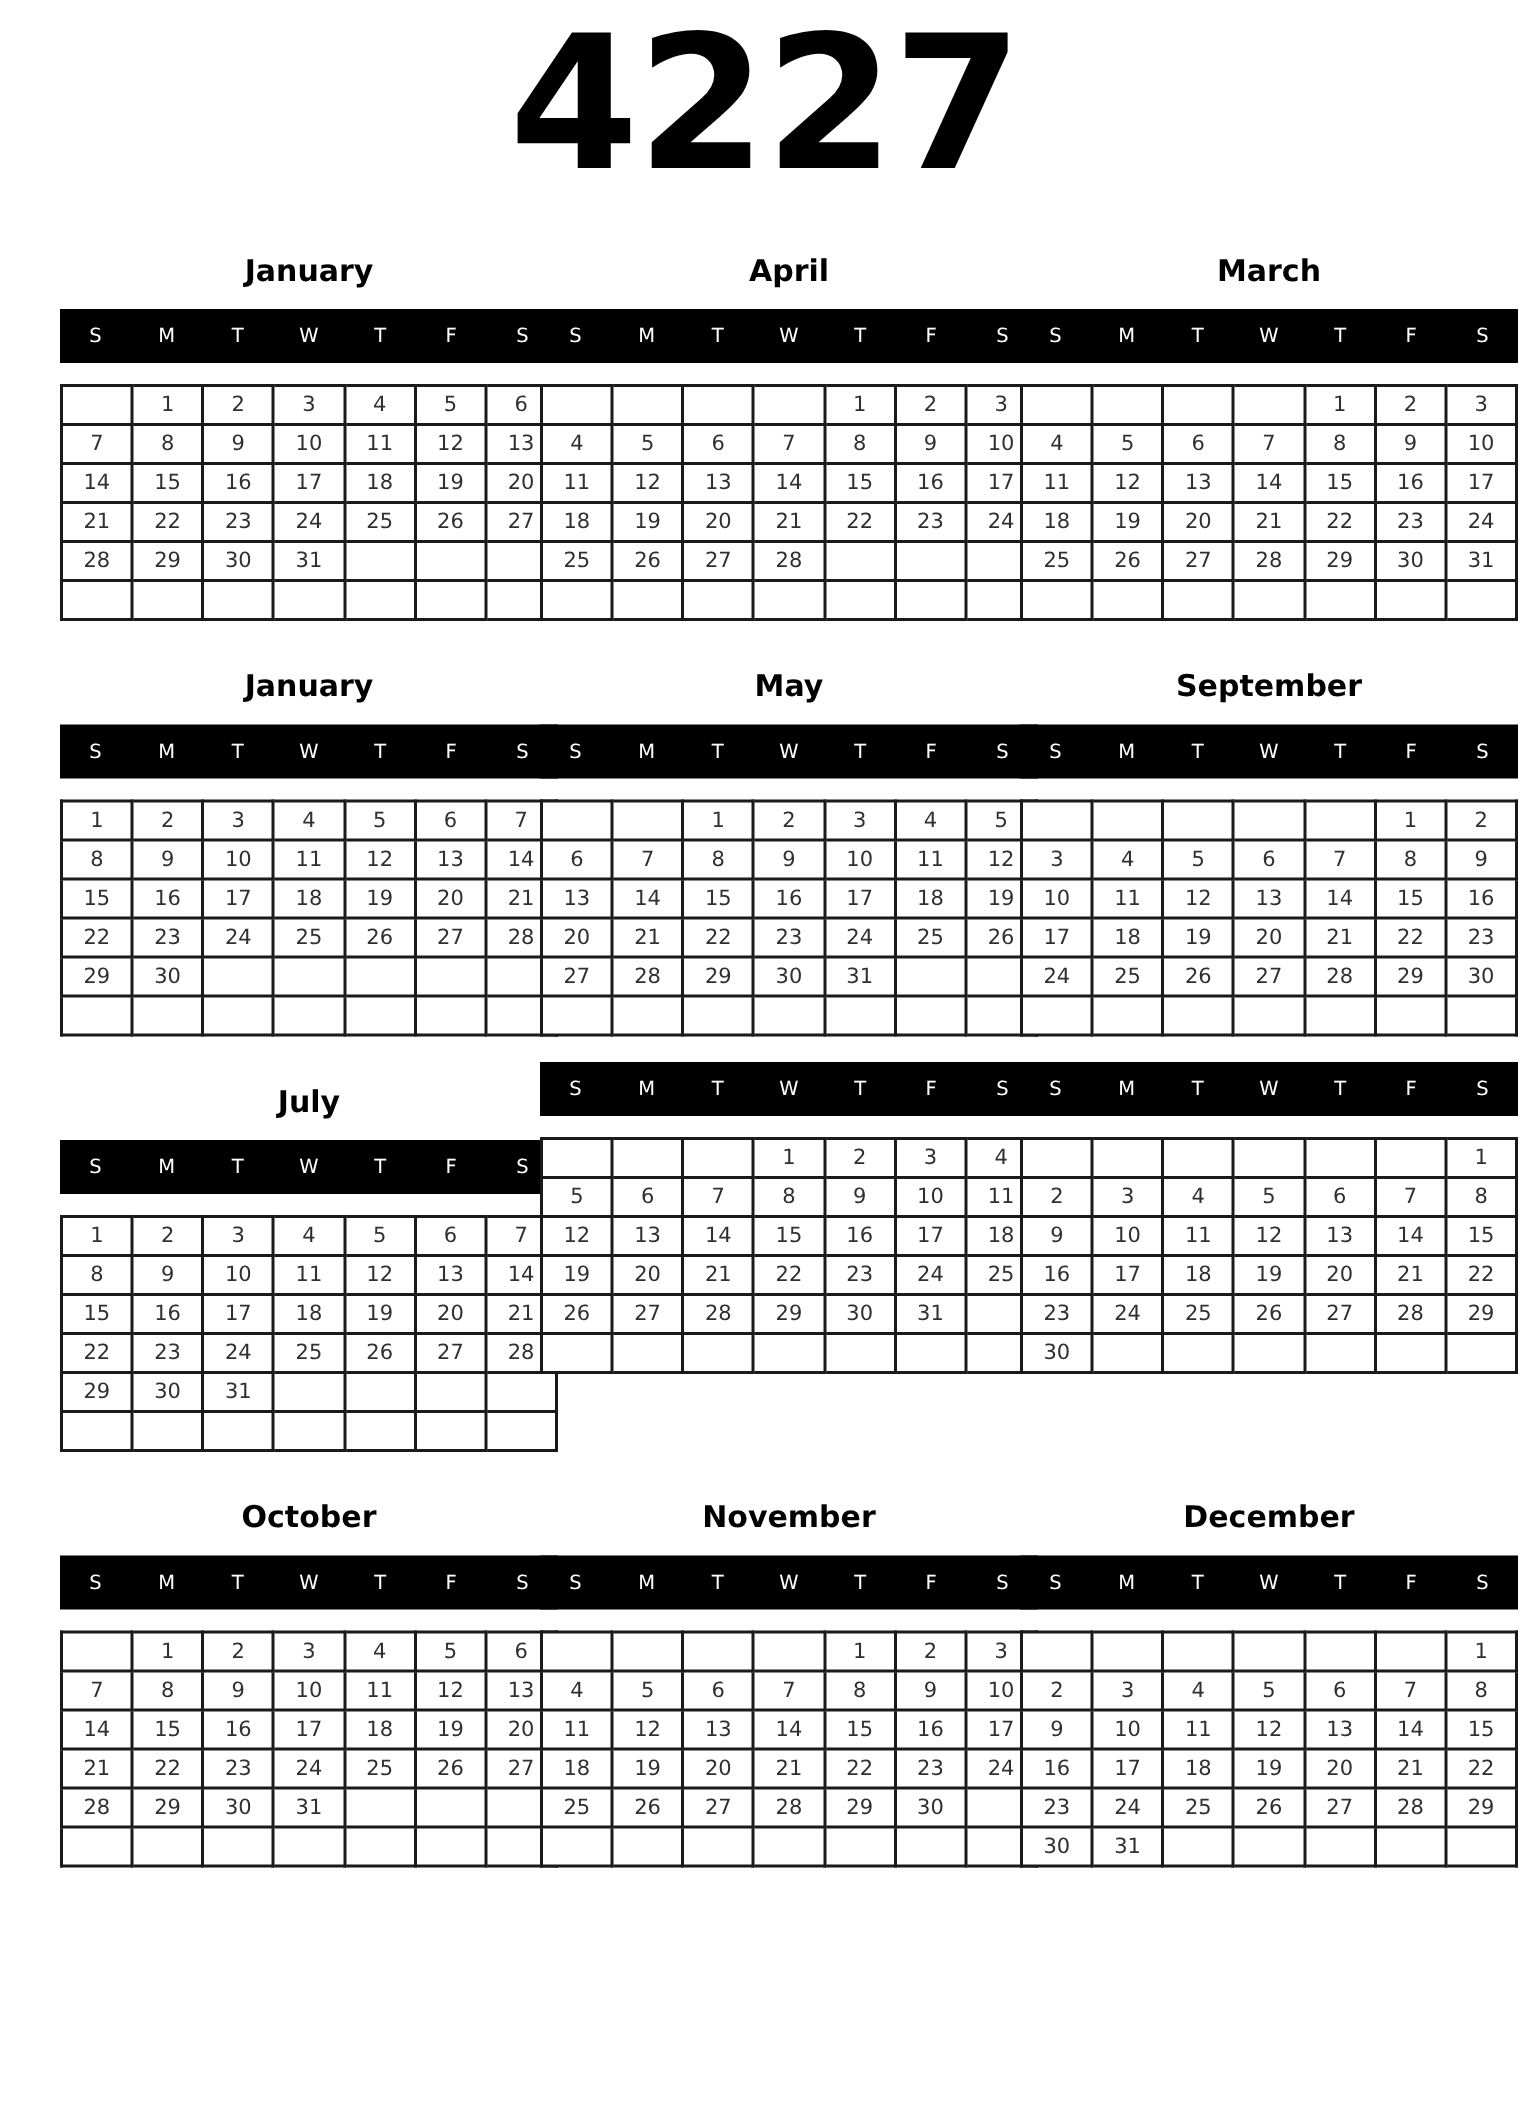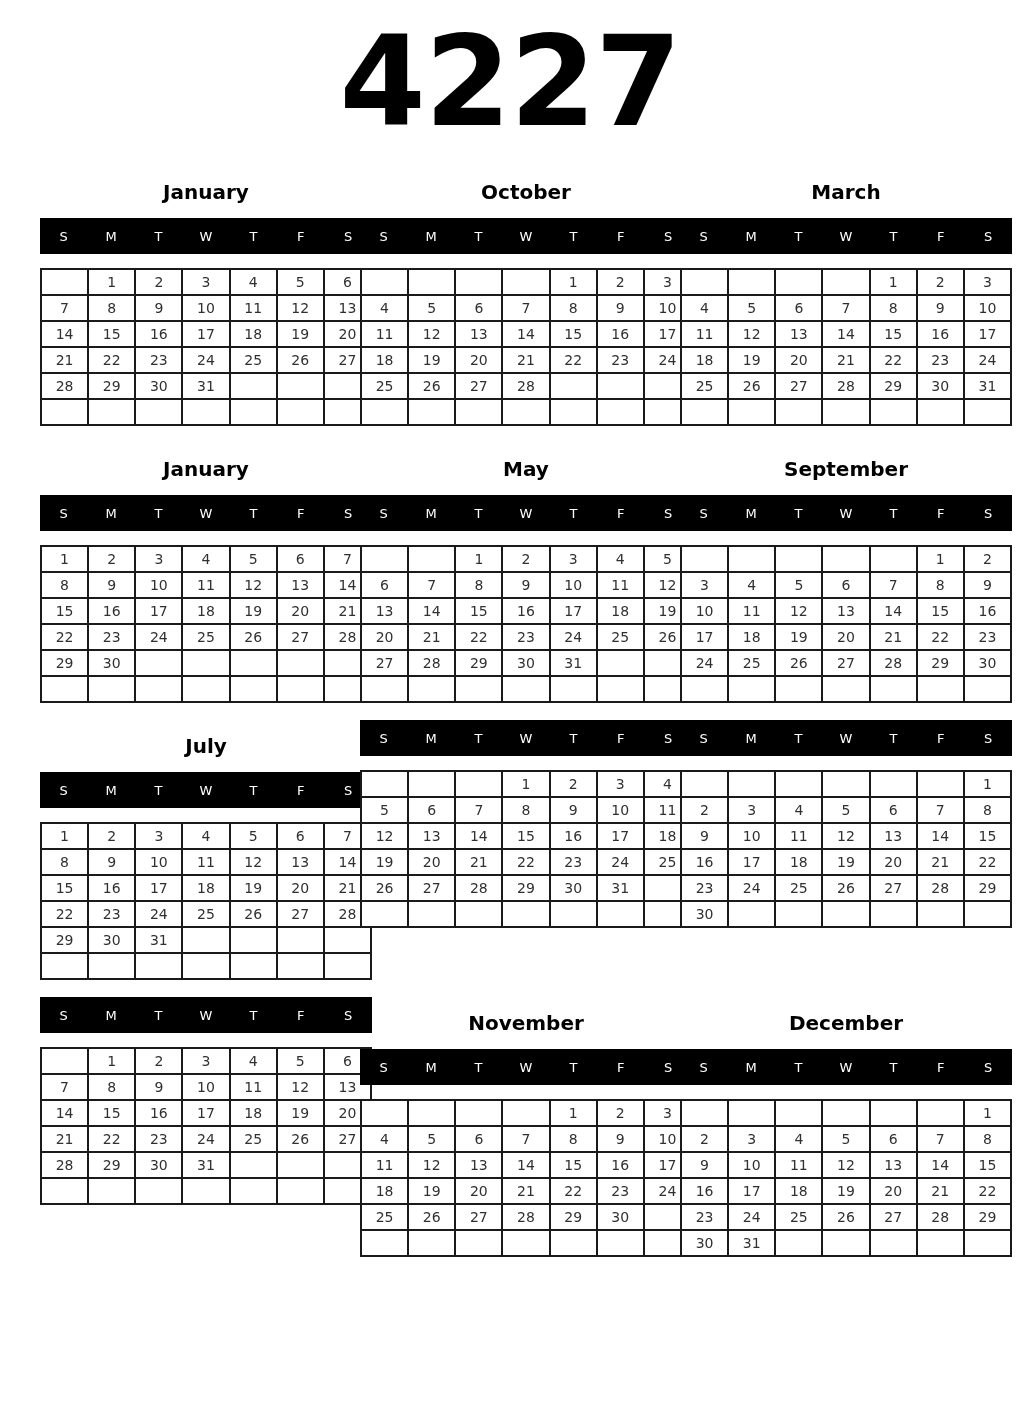--- a/index.html
+++ b/index.html
@@ -9,21 +9,21 @@
     background: #ffffff;
   }
   body {
     width: 1020px;
     height: 1412px;
     font-family: "DejaVu Sans", sans-serif;
     color: #000;
   }
   .year-title {
     margin: 0;
-    padding-top: 20px;
+    padding-top: 8px;
     text-align: center;
     font-size: 124px;
     line-height: 1.0;
     font-weight: bold;
     color: #000;
     letter-spacing: -1px;
   }
   .months-grid {
     display: grid;
     grid-template-columns: repeat(3, 300px);
@@ -146,586 +146,587 @@
               <td></td>
               <td></td>
               <td></td>
               <td></td>
             </tr>
           </tbody>
         </table>
   </section>
 
   <section class="month">
+    <h2 class="month-title">April</h2>
+    <div class="weekday-header">
+          <span class="weekday">S</span>
+          <span class="weekday">M</span>
+          <span class="weekday">T</span>
+          <span class="weekday">W</span>
+          <span class="weekday">T</span>
+          <span class="weekday">F</span>
+          <span class="weekday">S</span>
+        </div>
+    <table class="month-grid">
+          <tbody>
+            <tr>
+              <td></td>
+              <td></td>
+              <td></td>
+              <td></td>
+              <td>1</td>
+              <td>2</td>
+              <td>3</td>
+            </tr>
+            <tr>
+              <td>4</td>
+              <td>5</td>
+              <td>6</td>
+              <td>7</td>
+              <td>8</td>
+              <td>9</td>
+              <td>10</td>
+            </tr>
+            <tr>
+              <td>11</td>
+              <td>12</td>
+              <td>13</td>
+              <td>14</td>
+              <td>15</td>
+              <td>16</td>
+              <td>17</td>
+            </tr>
+            <tr>
+              <td>18</td>
+              <td>19</td>
+              <td>20</td>
+              <td>21</td>
+              <td>22</td>
+              <td>23</td>
+              <td>24</td>
+            </tr>
+            <tr>
+              <td>25</td>
+              <td>26</td>
+              <td>27</td>
+              <td>28</td>
+              <td></td>
+              <td></td>
+              <td></td>
+            </tr>
+            <tr>
+              <td></td>
+              <td></td>
+              <td></td>
+              <td></td>
+              <td></td>
+              <td></td>
+              <td></td>
+            </tr>
+          </tbody>
+        </table>
+  </section>
+
+  <section class="month">
+    <h2 class="month-title">March</h2>
+    <div class="weekday-header">
+          <span class="weekday">S</span>
+          <span class="weekday">M</span>
+          <span class="weekday">T</span>
+          <span class="weekday">W</span>
+          <span class="weekday">T</span>
+          <span class="weekday">F</span>
+          <span class="weekday">S</span>
+        </div>
+    <table class="month-grid">
+          <tbody>
+            <tr>
+              <td></td>
+              <td></td>
+              <td></td>
+              <td></td>
+              <td>1</td>
+              <td>2</td>
+              <td>3</td>
+            </tr>
+            <tr>
+              <td>4</td>
+              <td>5</td>
+              <td>6</td>
+              <td>7</td>
+              <td>8</td>
+              <td>9</td>
+              <td>10</td>
+            </tr>
+            <tr>
+              <td>11</td>
+              <td>12</td>
+              <td>13</td>
+              <td>14</td>
+              <td>15</td>
+              <td>16</td>
+              <td>17</td>
+            </tr>
+            <tr>
+              <td>18</td>
+              <td>19</td>
+              <td>20</td>
+              <td>21</td>
+              <td>22</td>
+              <td>23</td>
+              <td>24</td>
+            </tr>
+            <tr>
+              <td>25</td>
+              <td>26</td>
+              <td>27</td>
+              <td>28</td>
+              <td>29</td>
+              <td>30</td>
+              <td>31</td>
+            </tr>
+            <tr>
+              <td></td>
+              <td></td>
+              <td></td>
+              <td></td>
+              <td></td>
+              <td></td>
+              <td></td>
+            </tr>
+          </tbody>
+        </table>
+  </section>
+
+  <section class="month">
+    <h2 class="month-title">January</h2>
+    <div class="weekday-header">
+          <span class="weekday">S</span>
+          <span class="weekday">M</span>
+          <span class="weekday">T</span>
+          <span class="weekday">W</span>
+          <span class="weekday">T</span>
+          <span class="weekday">F</span>
+          <span class="weekday">S</span>
+        </div>
+    <table class="month-grid">
+          <tbody>
+            <tr>
+              <td>1</td>
+              <td>2</td>
+              <td>3</td>
+              <td>4</td>
+              <td>5</td>
+              <td>6</td>
+              <td>7</td>
+            </tr>
+            <tr>
+              <td>8</td>
+              <td>9</td>
+              <td>10</td>
+              <td>11</td>
+              <td>12</td>
+              <td>13</td>
+              <td>14</td>
+            </tr>
+            <tr>
+              <td>15</td>
+              <td>16</td>
+              <td>17</td>
+              <td>18</td>
+              <td>19</td>
+              <td>20</td>
+              <td>21</td>
+            </tr>
+            <tr>
+              <td>22</td>
+              <td>23</td>
+              <td>24</td>
+              <td>25</td>
+              <td>26</td>
+              <td>27</td>
+              <td>28</td>
+            </tr>
+            <tr>
+              <td>29</td>
+              <td>30</td>
+              <td></td>
+              <td></td>
+              <td></td>
+              <td></td>
+              <td></td>
+            </tr>
+            <tr>
+              <td></td>
+              <td></td>
+              <td></td>
+              <td></td>
+              <td></td>
+              <td></td>
+              <td></td>
+            </tr>
+          </tbody>
+        </table>
+  </section>
+
+  <section class="month">
+    <h2 class="month-title">May</h2>
+    <div class="weekday-header">
+          <span class="weekday">S</span>
+          <span class="weekday">M</span>
+          <span class="weekday">T</span>
+          <span class="weekday">W</span>
+          <span class="weekday">T</span>
+          <span class="weekday">F</span>
+          <span class="weekday">S</span>
+        </div>
+    <table class="month-grid">
+          <tbody>
+            <tr>
+              <td></td>
+              <td></td>
+              <td>1</td>
+              <td>2</td>
+              <td>3</td>
+              <td>4</td>
+              <td>5</td>
+            </tr>
+            <tr>
+              <td>6</td>
+              <td>7</td>
+              <td>8</td>
+              <td>9</td>
+              <td>10</td>
+              <td>11</td>
+              <td>12</td>
+            </tr>
+            <tr>
+              <td>13</td>
+              <td>14</td>
+              <td>15</td>
+              <td>16</td>
+              <td>17</td>
+              <td>18</td>
+              <td>19</td>
+            </tr>
+            <tr>
+              <td>20</td>
+              <td>21</td>
+              <td>22</td>
+              <td>23</td>
+              <td>24</td>
+              <td>25</td>
+              <td>26</td>
+            </tr>
+            <tr>
+              <td>27</td>
+              <td>28</td>
+              <td>29</td>
+              <td>30</td>
+              <td>31</td>
+              <td></td>
+              <td></td>
+            </tr>
+            <tr>
+              <td></td>
+              <td></td>
+              <td></td>
+              <td></td>
+              <td></td>
+              <td></td>
+              <td></td>
+            </tr>
+          </tbody>
+        </table>
+  </section>
+
+  <section class="month">
+    <h2 class="month-title">September</h2>
+    <div class="weekday-header">
+          <span class="weekday">S</span>
+          <span class="weekday">M</span>
+          <span class="weekday">T</span>
+          <span class="weekday">W</span>
+          <span class="weekday">T</span>
+          <span class="weekday">F</span>
+          <span class="weekday">S</span>
+        </div>
+    <table class="month-grid">
+          <tbody>
+            <tr>
+              <td></td>
+              <td></td>
+              <td></td>
+              <td></td>
+              <td></td>
+              <td>1</td>
+              <td>2</td>
+            </tr>
+            <tr>
+              <td>3</td>
+              <td>4</td>
+              <td>5</td>
+              <td>6</td>
+              <td>7</td>
+              <td>8</td>
+              <td>9</td>
+            </tr>
+            <tr>
+              <td>10</td>
+              <td>11</td>
+              <td>12</td>
+              <td>13</td>
+              <td>14</td>
+              <td>15</td>
+              <td>16</td>
+            </tr>
+            <tr>
+              <td>17</td>
+              <td>18</td>
+              <td>19</td>
+              <td>20</td>
+              <td>21</td>
+              <td>22</td>
+              <td>23</td>
+            </tr>
+            <tr>
+              <td>24</td>
+              <td>25</td>
+              <td>26</td>
+              <td>27</td>
+              <td>28</td>
+              <td>29</td>
+              <td>30</td>
+            </tr>
+            <tr>
+              <td></td>
+              <td></td>
+              <td></td>
+              <td></td>
+              <td></td>
+              <td></td>
+              <td></td>
+            </tr>
+          </tbody>
+        </table>
+  </section>
+
+  <section class="month">
+    <h2 class="month-title">July</h2>
+    <div class="weekday-header">
+          <span class="weekday">S</span>
+          <span class="weekday">M</span>
+          <span class="weekday">T</span>
+          <span class="weekday">W</span>
+          <span class="weekday">T</span>
+          <span class="weekday">F</span>
+          <span class="weekday">S</span>
+        </div>
+    <table class="month-grid">
+          <tbody>
+            <tr>
+              <td>1</td>
+              <td>2</td>
+              <td>3</td>
+              <td>4</td>
+              <td>5</td>
+              <td>6</td>
+              <td>7</td>
+            </tr>
+            <tr>
+              <td>8</td>
+              <td>9</td>
+              <td>10</td>
+              <td>11</td>
+              <td>12</td>
+              <td>13</td>
+              <td>14</td>
+            </tr>
+            <tr>
+              <td>15</td>
+              <td>16</td>
+              <td>17</td>
+              <td>18</td>
+              <td>19</td>
+              <td>20</td>
+              <td>21</td>
+            </tr>
+            <tr>
+              <td>22</td>
+              <td>23</td>
+              <td>24</td>
+              <td>25</td>
+              <td>26</td>
+              <td>27</td>
+              <td>28</td>
+            </tr>
+            <tr>
+              <td>29</td>
+              <td>30</td>
+              <td>31</td>
+              <td></td>
+              <td></td>
+              <td></td>
+              <td></td>
+            </tr>
+            <tr>
+              <td></td>
+              <td></td>
+              <td></td>
+              <td></td>
+              <td></td>
+              <td></td>
+              <td></td>
+            </tr>
+          </tbody>
+        </table>
+  </section>
+
+  <section class="month">
+    <div class="weekday-header">
+          <span class="weekday">S</span>
+          <span class="weekday">M</span>
+          <span class="weekday">T</span>
+          <span class="weekday">W</span>
+          <span class="weekday">T</span>
+          <span class="weekday">F</span>
+          <span class="weekday">S</span>
+        </div>
+    <table class="month-grid">
+          <tbody>
+            <tr>
+              <td></td>
+              <td></td>
+              <td></td>
+              <td>1</td>
+              <td>2</td>
+              <td>3</td>
+              <td>4</td>
+            </tr>
+            <tr>
+              <td>5</td>
+              <td>6</td>
+              <td>7</td>
+              <td>8</td>
+              <td>9</td>
+              <td>10</td>
+              <td>11</td>
+            </tr>
+            <tr>
+              <td>12</td>
+              <td>13</td>
+              <td>14</td>
+              <td>15</td>
+              <td>16</td>
+              <td>17</td>
+              <td>18</td>
+            </tr>
+            <tr>
+              <td>19</td>
+              <td>20</td>
+              <td>21</td>
+              <td>22</td>
+              <td>23</td>
+              <td>24</td>
+              <td>25</td>
+            </tr>
+            <tr>
+              <td>26</td>
+              <td>27</td>
+              <td>28</td>
+              <td>29</td>
+              <td>30</td>
+              <td>31</td>
+              <td></td>
+            </tr>
+            <tr>
+              <td></td>
+              <td></td>
+              <td></td>
+              <td></td>
+              <td></td>
+              <td></td>
+              <td></td>
+            </tr>
+          </tbody>
+        </table>
+  </section>
+
+  <section class="month">
+    <div class="weekday-header">
+          <span class="weekday">S</span>
+          <span class="weekday">M</span>
+          <span class="weekday">T</span>
+          <span class="weekday">W</span>
+          <span class="weekday">T</span>
+          <span class="weekday">F</span>
+          <span class="weekday">S</span>
+        </div>
+    <table class="month-grid">
+          <tbody>
+            <tr>
+              <td></td>
+              <td></td>
+              <td></td>
+              <td></td>
+              <td></td>
+              <td></td>
+              <td>1</td>
+            </tr>
+            <tr>
+              <td>2</td>
+              <td>3</td>
+              <td>4</td>
+              <td>5</td>
+              <td>6</td>
+              <td>7</td>
+              <td>8</td>
+            </tr>
+            <tr>
+              <td>9</td>
+              <td>10</td>
+              <td>11</td>
+              <td>12</td>
+              <td>13</td>
+              <td>14</td>
+              <td>15</td>
+            </tr>
+            <tr>
+              <td>16</td>
+              <td>17</td>
+              <td>18</td>
+              <td>19</td>
+              <td>20</td>
+              <td>21</td>
+              <td>22</td>
+            </tr>
+            <tr>
+              <td>23</td>
+              <td>24</td>
+              <td>25</td>
+              <td>26</td>
+              <td>27</td>
+              <td>28</td>
+              <td>29</td>
+            </tr>
+            <tr>
+              <td>30</td>
+              <td></td>
+              <td></td>
+              <td></td>
+              <td></td>
+              <td></td>
+              <td></td>
+            </tr>
+          </tbody>
+        </table>
+  </section>
+
+  <section class="month">
     <h2 class="month-title">October</h2>
-    <div class="weekday-header">
-          <span class="weekday">S</span>
-          <span class="weekday">M</span>
-          <span class="weekday">T</span>
-          <span class="weekday">W</span>
-          <span class="weekday">T</span>
-          <span class="weekday">F</span>
-          <span class="weekday">S</span>
-        </div>
-    <table class="month-grid">
-          <tbody>
-            <tr>
-              <td></td>
-              <td></td>
-              <td></td>
-              <td></td>
-              <td>1</td>
-              <td>2</td>
-              <td>3</td>
-            </tr>
-            <tr>
-              <td>4</td>
-              <td>5</td>
-              <td>6</td>
-              <td>7</td>
-              <td>8</td>
-              <td>9</td>
-              <td>10</td>
-            </tr>
-            <tr>
-              <td>11</td>
-              <td>12</td>
-              <td>13</td>
-              <td>14</td>
-              <td>15</td>
-              <td>16</td>
-              <td>17</td>
-            </tr>
-            <tr>
-              <td>18</td>
-              <td>19</td>
-              <td>20</td>
-              <td>21</td>
-              <td>22</td>
-              <td>23</td>
-              <td>24</td>
-            </tr>
-            <tr>
-              <td>25</td>
-              <td>26</td>
-              <td>27</td>
-              <td>28</td>
-              <td></td>
-              <td></td>
-              <td></td>
-            </tr>
-            <tr>
-              <td></td>
-              <td></td>
-              <td></td>
-              <td></td>
-              <td></td>
-              <td></td>
-              <td></td>
-            </tr>
-          </tbody>
-        </table>
-  </section>
-
-  <section class="month">
-    <h2 class="month-title">March</h2>
-    <div class="weekday-header">
-          <span class="weekday">S</span>
-          <span class="weekday">M</span>
-          <span class="weekday">T</span>
-          <span class="weekday">W</span>
-          <span class="weekday">T</span>
-          <span class="weekday">F</span>
-          <span class="weekday">S</span>
-        </div>
-    <table class="month-grid">
-          <tbody>
-            <tr>
-              <td></td>
-              <td></td>
-              <td></td>
-              <td></td>
-              <td>1</td>
-              <td>2</td>
-              <td>3</td>
-            </tr>
-            <tr>
-              <td>4</td>
-              <td>5</td>
-              <td>6</td>
-              <td>7</td>
-              <td>8</td>
-              <td>9</td>
-              <td>10</td>
-            </tr>
-            <tr>
-              <td>11</td>
-              <td>12</td>
-              <td>13</td>
-              <td>14</td>
-              <td>15</td>
-              <td>16</td>
-              <td>17</td>
-            </tr>
-            <tr>
-              <td>18</td>
-              <td>19</td>
-              <td>20</td>
-              <td>21</td>
-              <td>22</td>
-              <td>23</td>
-              <td>24</td>
-            </tr>
-            <tr>
-              <td>25</td>
-              <td>26</td>
-              <td>27</td>
-              <td>28</td>
-              <td>29</td>
-              <td>30</td>
-              <td>31</td>
-            </tr>
-            <tr>
-              <td></td>
-              <td></td>
-              <td></td>
-              <td></td>
-              <td></td>
-              <td></td>
-              <td></td>
-            </tr>
-          </tbody>
-        </table>
-  </section>
-
-  <section class="month">
-    <h2 class="month-title">January</h2>
-    <div class="weekday-header">
-          <span class="weekday">S</span>
-          <span class="weekday">M</span>
-          <span class="weekday">T</span>
-          <span class="weekday">W</span>
-          <span class="weekday">T</span>
-          <span class="weekday">F</span>
-          <span class="weekday">S</span>
-        </div>
-    <table class="month-grid">
-          <tbody>
-            <tr>
-              <td>1</td>
-              <td>2</td>
-              <td>3</td>
-              <td>4</td>
-              <td>5</td>
-              <td>6</td>
-              <td>7</td>
-            </tr>
-            <tr>
-              <td>8</td>
-              <td>9</td>
-              <td>10</td>
-              <td>11</td>
-              <td>12</td>
-              <td>13</td>
-              <td>14</td>
-            </tr>
-            <tr>
-              <td>15</td>
-              <td>16</td>
-              <td>17</td>
-              <td>18</td>
-              <td>19</td>
-              <td>20</td>
-              <td>21</td>
-            </tr>
-            <tr>
-              <td>22</td>
-              <td>23</td>
-              <td>24</td>
-              <td>25</td>
-              <td>26</td>
-              <td>27</td>
-              <td>28</td>
-            </tr>
-            <tr>
-              <td>29</td>
-              <td>30</td>
-              <td></td>
-              <td></td>
-              <td></td>
-              <td></td>
-              <td></td>
-            </tr>
-            <tr>
-              <td></td>
-              <td></td>
-              <td></td>
-              <td></td>
-              <td></td>
-              <td></td>
-              <td></td>
-            </tr>
-          </tbody>
-        </table>
-  </section>
-
-  <section class="month">
-    <h2 class="month-title">May</h2>
-    <div class="weekday-header">
-          <span class="weekday">S</span>
-          <span class="weekday">M</span>
-          <span class="weekday">T</span>
-          <span class="weekday">W</span>
-          <span class="weekday">T</span>
-          <span class="weekday">F</span>
-          <span class="weekday">S</span>
-        </div>
-    <table class="month-grid">
-          <tbody>
-            <tr>
-              <td></td>
-              <td></td>
-              <td>1</td>
-              <td>2</td>
-              <td>3</td>
-              <td>4</td>
-              <td>5</td>
-            </tr>
-            <tr>
-              <td>6</td>
-              <td>7</td>
-              <td>8</td>
-              <td>9</td>
-              <td>10</td>
-              <td>11</td>
-              <td>12</td>
-            </tr>
-            <tr>
-              <td>13</td>
-              <td>14</td>
-              <td>15</td>
-              <td>16</td>
-              <td>17</td>
-              <td>18</td>
-              <td>19</td>
-            </tr>
-            <tr>
-              <td>20</td>
-              <td>21</td>
-              <td>22</td>
-              <td>23</td>
-              <td>24</td>
-              <td>25</td>
-              <td>26</td>
-            </tr>
-            <tr>
-              <td>27</td>
-              <td>28</td>
-              <td>29</td>
-              <td>30</td>
-              <td>31</td>
-              <td></td>
-              <td></td>
-            </tr>
-            <tr>
-              <td></td>
-              <td></td>
-              <td></td>
-              <td></td>
-              <td></td>
-              <td></td>
-              <td></td>
-            </tr>
-          </tbody>
-        </table>
-  </section>
-
-  <section class="month">
-    <h2 class="month-title">September</h2>
-    <div class="weekday-header">
-          <span class="weekday">S</span>
-          <span class="weekday">M</span>
-          <span class="weekday">T</span>
-          <span class="weekday">W</span>
-          <span class="weekday">T</span>
-          <span class="weekday">F</span>
-          <span class="weekday">S</span>
-        </div>
-    <table class="month-grid">
-          <tbody>
-            <tr>
-              <td></td>
-              <td></td>
-              <td></td>
-              <td></td>
-              <td></td>
-              <td>1</td>
-              <td>2</td>
-            </tr>
-            <tr>
-              <td>3</td>
-              <td>4</td>
-              <td>5</td>
-              <td>6</td>
-              <td>7</td>
-              <td>8</td>
-              <td>9</td>
-            </tr>
-            <tr>
-              <td>10</td>
-              <td>11</td>
-              <td>12</td>
-              <td>13</td>
-              <td>14</td>
-              <td>15</td>
-              <td>16</td>
-            </tr>
-            <tr>
-              <td>17</td>
-              <td>18</td>
-              <td>19</td>
-              <td>20</td>
-              <td>21</td>
-              <td>22</td>
-              <td>23</td>
-            </tr>
-            <tr>
-              <td>24</td>
-              <td>25</td>
-              <td>26</td>
-              <td>27</td>
-              <td>28</td>
-              <td>29</td>
-              <td>30</td>
-            </tr>
-            <tr>
-              <td></td>
-              <td></td>
-              <td></td>
-              <td></td>
-              <td></td>
-              <td></td>
-              <td></td>
-            </tr>
-          </tbody>
-        </table>
-  </section>
-
-  <section class="month">
-    <h2 class="month-title">July</h2>
-    <div class="weekday-header">
-          <span class="weekday">S</span>
-          <span class="weekday">M</span>
-          <span class="weekday">T</span>
-          <span class="weekday">W</span>
-          <span class="weekday">T</span>
-          <span class="weekday">F</span>
-          <span class="weekday">S</span>
-        </div>
-    <table class="month-grid">
-          <tbody>
-            <tr>
-              <td>1</td>
-              <td>2</td>
-              <td>3</td>
-              <td>4</td>
-              <td>5</td>
-              <td>6</td>
-              <td>7</td>
-            </tr>
-            <tr>
-              <td>8</td>
-              <td>9</td>
-              <td>10</td>
-              <td>11</td>
-              <td>12</td>
-              <td>13</td>
-              <td>14</td>
-            </tr>
-            <tr>
-              <td>15</td>
-              <td>16</td>
-              <td>17</td>
-              <td>18</td>
-              <td>19</td>
-              <td>20</td>
-              <td>21</td>
-            </tr>
-            <tr>
-              <td>22</td>
-              <td>23</td>
-              <td>24</td>
-              <td>25</td>
-              <td>26</td>
-              <td>27</td>
-              <td>28</td>
-            </tr>
-            <tr>
-              <td>29</td>
-              <td>30</td>
-              <td>31</td>
-              <td></td>
-              <td></td>
-              <td></td>
-              <td></td>
-            </tr>
-            <tr>
-              <td></td>
-              <td></td>
-              <td></td>
-              <td></td>
-              <td></td>
-              <td></td>
-              <td></td>
-            </tr>
-          </tbody>
-        </table>
-  </section>
-
-  <section class="month">
-    <div class="weekday-header">
-          <span class="weekday">S</span>
-          <span class="weekday">M</span>
-          <span class="weekday">T</span>
-          <span class="weekday">W</span>
-          <span class="weekday">T</span>
-          <span class="weekday">F</span>
-          <span class="weekday">S</span>
-        </div>
-    <table class="month-grid">
-          <tbody>
-            <tr>
-              <td></td>
-              <td></td>
-              <td></td>
-              <td>1</td>
-              <td>2</td>
-              <td>3</td>
-              <td>4</td>
-            </tr>
-            <tr>
-              <td>5</td>
-              <td>6</td>
-              <td>7</td>
-              <td>8</td>
-              <td>9</td>
-              <td>10</td>
-              <td>11</td>
-            </tr>
-            <tr>
-              <td>12</td>
-              <td>13</td>
-              <td>14</td>
-              <td>15</td>
-              <td>16</td>
-              <td>17</td>
-              <td>18</td>
-            </tr>
-            <tr>
-              <td>19</td>
-              <td>20</td>
-              <td>21</td>
-              <td>22</td>
-              <td>23</td>
-              <td>24</td>
-              <td>25</td>
-            </tr>
-            <tr>
-              <td>26</td>
-              <td>27</td>
-              <td>28</td>
-              <td>29</td>
-              <td>30</td>
-              <td>31</td>
-              <td></td>
-            </tr>
-            <tr>
-              <td></td>
-              <td></td>
-              <td></td>
-              <td></td>
-              <td></td>
-              <td></td>
-              <td></td>
-            </tr>
-          </tbody>
-        </table>
-  </section>
-
-  <section class="month">
-    <div class="weekday-header">
-          <span class="weekday">S</span>
-          <span class="weekday">M</span>
-          <span class="weekday">T</span>
-          <span class="weekday">W</span>
-          <span class="weekday">T</span>
-          <span class="weekday">F</span>
-          <span class="weekday">S</span>
-        </div>
-    <table class="month-grid">
-          <tbody>
-            <tr>
-              <td></td>
-              <td></td>
-              <td></td>
-              <td></td>
-              <td></td>
-              <td></td>
-              <td>1</td>
-            </tr>
-            <tr>
-              <td>2</td>
-              <td>3</td>
-              <td>4</td>
-              <td>5</td>
-              <td>6</td>
-              <td>7</td>
-              <td>8</td>
-            </tr>
-            <tr>
-              <td>9</td>
-              <td>10</td>
-              <td>11</td>
-              <td>12</td>
-              <td>13</td>
-              <td>14</td>
-              <td>15</td>
-            </tr>
-            <tr>
-              <td>16</td>
-              <td>17</td>
-              <td>18</td>
-              <td>19</td>
-              <td>20</td>
-              <td>21</td>
-              <td>22</td>
-            </tr>
-            <tr>
-              <td>23</td>
-              <td>24</td>
-              <td>25</td>
-              <td>26</td>
-              <td>27</td>
-              <td>28</td>
-              <td>29</td>
-            </tr>
-            <tr>
-              <td>30</td>
-              <td></td>
-              <td></td>
-              <td></td>
-              <td></td>
-              <td></td>
-              <td></td>
-            </tr>
-          </tbody>
-        </table>
-  </section>
-
-  <section class="month">
     <div class="weekday-header">
           <span class="weekday">S</span>
           <span class="weekday">M</span>
           <span class="weekday">T</span>
           <span class="weekday">W</span>
           <span class="weekday">T</span>
           <span class="weekday">F</span>
           <span class="weekday">S</span>
         </div>
     <table class="month-grid">

